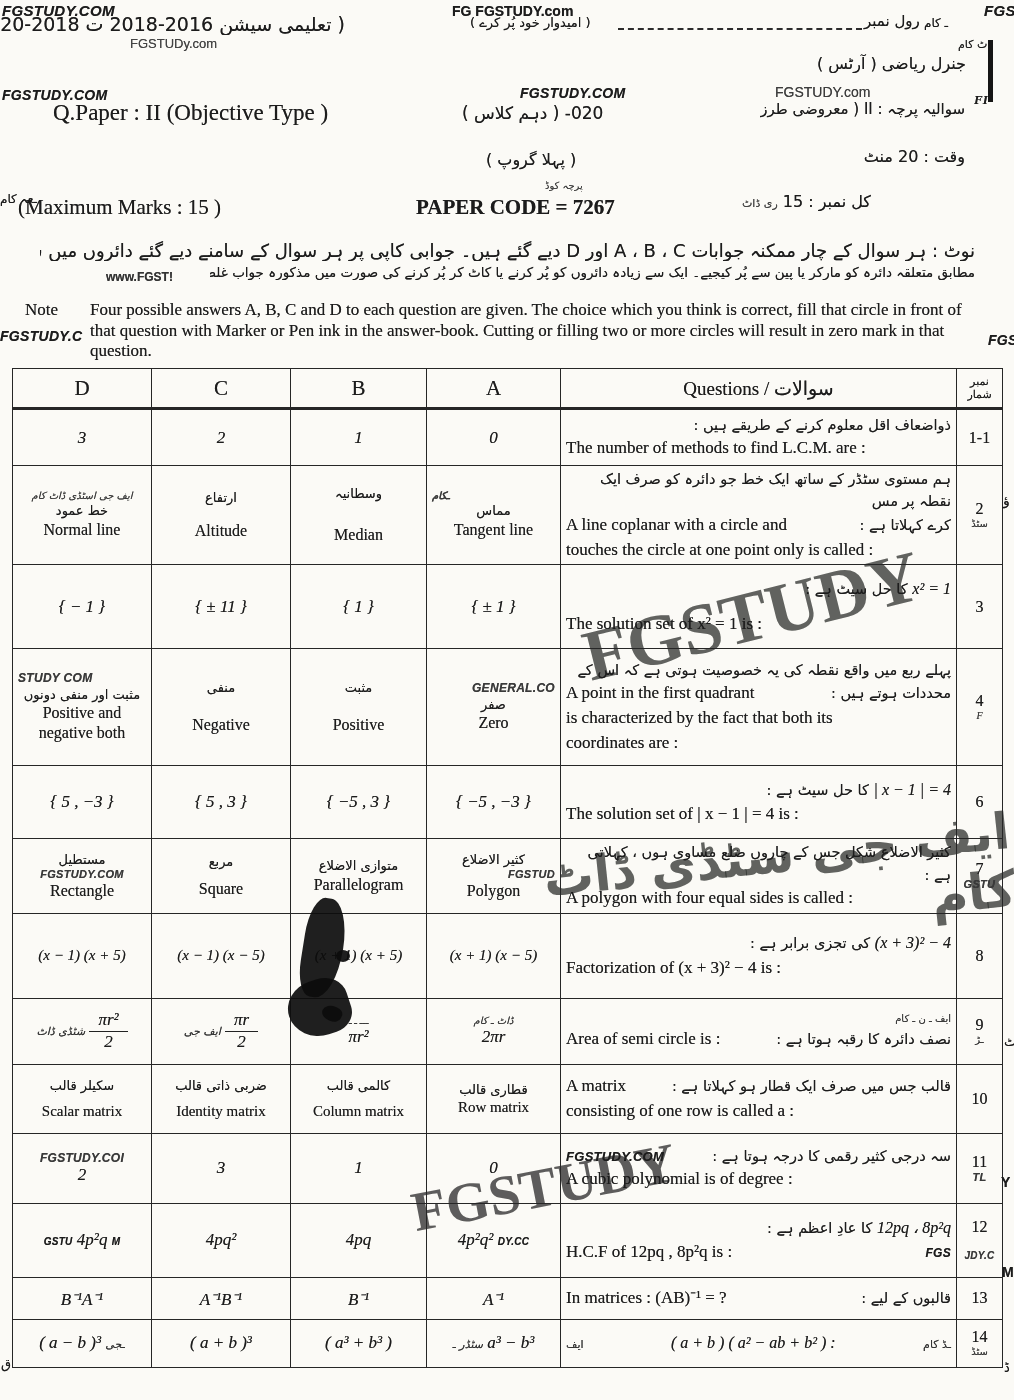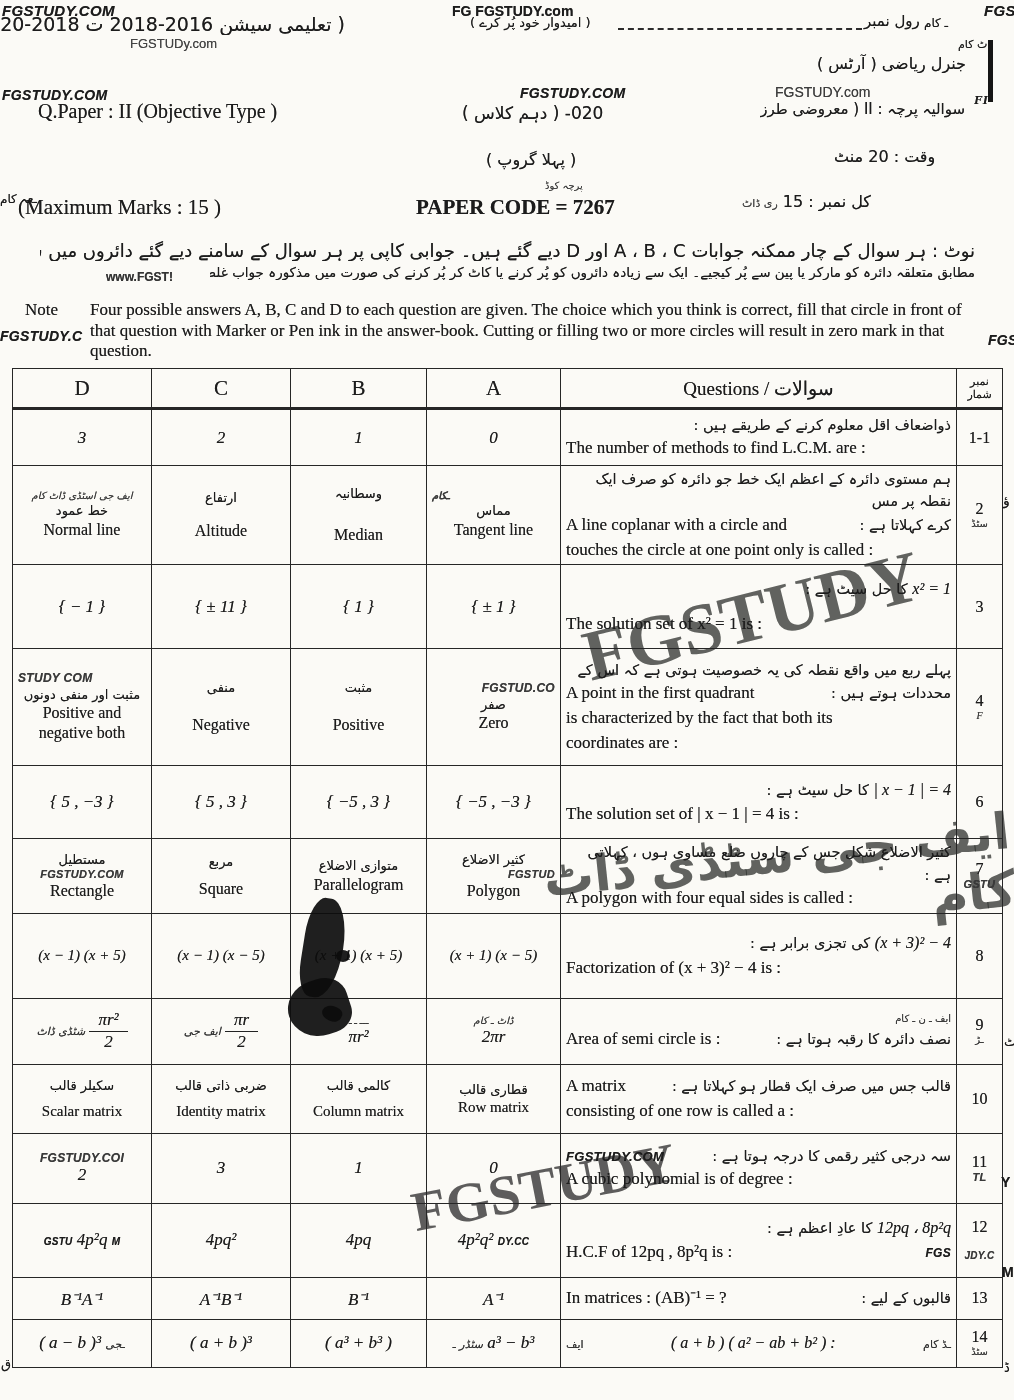--- a/index.html
+++ b/index.html
@@ -62,26 +62,26 @@
 
   <div class="a sans" style="left:775px;top:84px;font-size:14px;color:#3d3d3d;">FGSTUDY.com</div>
 
   <div class="a ur nowrap" style="left:778px;top:54px;width:188px;font-size:16px;text-align:right;">جنرل ریاضی  ( آرٹس )</div>
   <div class="a vbar" style="left:988px;top:40px;height:62px;"></div>
   <div class="a en" style="left:974px;top:92px;font-size:13px;font-style:italic;font-weight:bold;">FI</div>
 
   <div class="a wmb" style="left:2px;top:87px;font-size:14px;">FGSTUDY.COM</div>
   <div class="a wmb" style="left:520px;top:85px;font-size:14px;">FGSTUDY.COM</div>
 
-  <div class="a en" style="left:38px;top:100px;font-size:20px;">Q.Paper : II (Objective Type )</div>
+  <div class="a en" style="left:53px;top:100px;font-size:23px;">Q.Paper : II (Objective Type )</div>
   <div class="a ur" dir="ltr" style="left:462px;top:103px;font-size:17px;direction:ltr;">( دہم کلاس )  -020</div>
   <div class="a ur nowrap" style="left:760px;top:100px;width:205px;font-size:15px;text-align:left;">سوالیہ پرچہ :  II  ( معروضی طرز )</div>
 
   <div class="a ur" style="left:486px;top:150px;font-size:16px;">( پہلا گروپ )</div>
-  <div class="a ur nowrap" style="left:790px;top:147px;width:175px;font-size:16px;text-align:left;margin-left:44px;">وقت   :   20 منٹ</div>
+  <div class="a ur nowrap" style="left:790px;top:147px;width:175px;font-size:16px;text-align:right;">وقت   :   20 منٹ</div>
 
   <div class="a ur" style="left:0px;top:192px;font-size:12px;">ـعہ کام</div>
   <div class="a en" style="left:18px;top:195px;font-size:21px;">(Maximum Marks  :  15 )</div>
   <div class="a ur" style="left:545px;top:180px;font-size:10px;color:#444;">پرچہ کوڈ</div>
   <div class="a en" style="left:416px;top:195px;font-size:21px;font-weight:bold;">PAPER CODE   =   7267</div>
   <div class="a ur nowrap" style="left:742px;top:192px;width:230px;font-size:16px;text-align:left;">
     <span>کل نمبر :   15</span>
     <span style="font-size:11px;color:#444;">ری ڈاٹ</span>
   </div>
 
@@ -137,21 +137,21 @@
       <td class="opt">
         <div class="o-ur ur">وسطانیہ</div>
         <div class="o-en" style="margin-top:22px;font-family:Liberation Serif, serif;">Median</div>
       </td>
       <td class="opt">
         <span class="cell-wm ur" style="text-align:left;font-weight:bold;">ـکام</span>
         <div class="o-ur ur">مماس</div>
         <div class="o-en">Tangent line</div>
       </td>
       <td class="qc">
-        <div class="q-ur">ہم مستوی دائرہ کے اعظم ایک خط جو دائرہ کو صرف ایک نقطہ پر مس</div>
+        <div class="q-ur">ہم مستوی سٹڈر کے ساتھ ایک خط جو دائرہ کو صرف ایک نقطہ پر مس</div>
         <div class="q-mix">
           <span class="q-en">A line coplanar with a circle and</span>
           <span class="q-ur">کرے کہلاتا ہے :</span>
         </div>
         <div class="q-en">touches the circle at one  point  only is called :</div>
       </td>
       <td class="numc">
         <div>2</div>
         <span class="cell-wm ur">سٹڈ</span>
       </td>
@@ -180,21 +180,21 @@
       </td>
       <td class="opt">
         <div class="o-ur ur">منفی</div>
         <div class="o-en" style="margin-top:18px;">Negative</div>
       </td>
       <td class="opt">
         <div class="o-ur ur">مثبت</div>
         <div class="o-en" style="margin-top:18px;">Positive</div>
       </td>
       <td class="opt">
-        <span class="cell-wm wmb" style="text-align:right;font-size:12px;">FGSTUD.CO</span>
+        <span class="cell-wm wmb" style="text-align:right;font-size:12px;">GENERAL.CO</span>
         <div class="o-ur ur">صفر</div>
         <div class="o-en">Zero</div>
       </td>
       <td class="qc">
         <div class="q-ur">پہلے ربع میں واقع نقطہ کی یہ خصوصیت ہوتی ہے کہ اس کے</div>
         <div class="q-mix">
           <span class="q-en">A point in the first quadrant</span>
           <span class="q-ur">محددات ہوتے ہیں :</span>
         </div>
         <div class="q-en">is characterized by the fact that both its</div>

